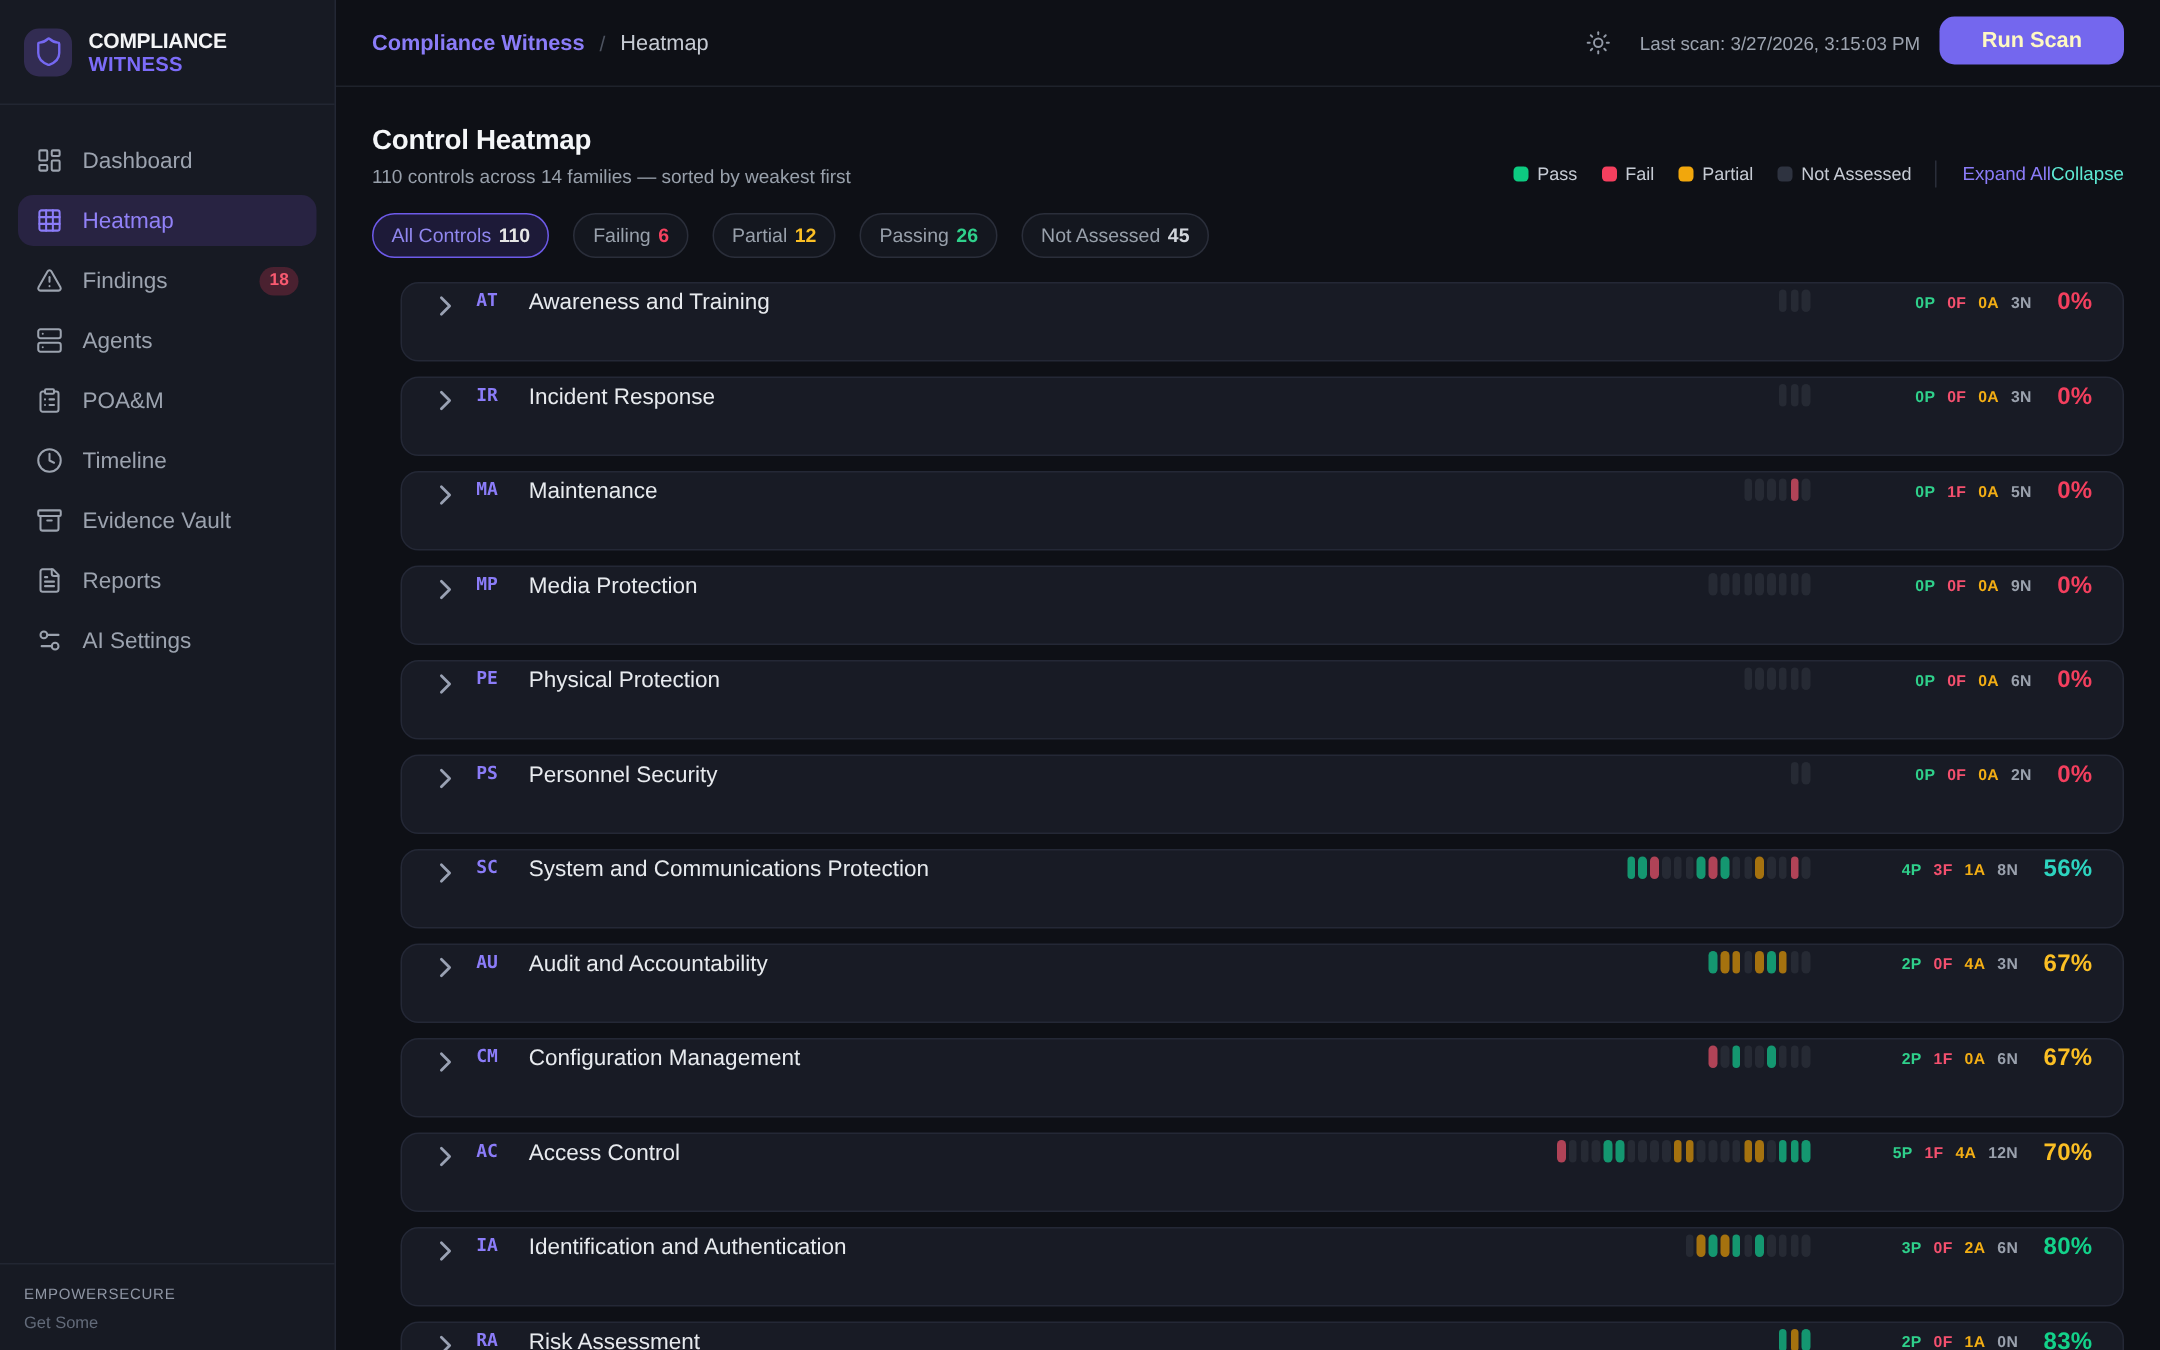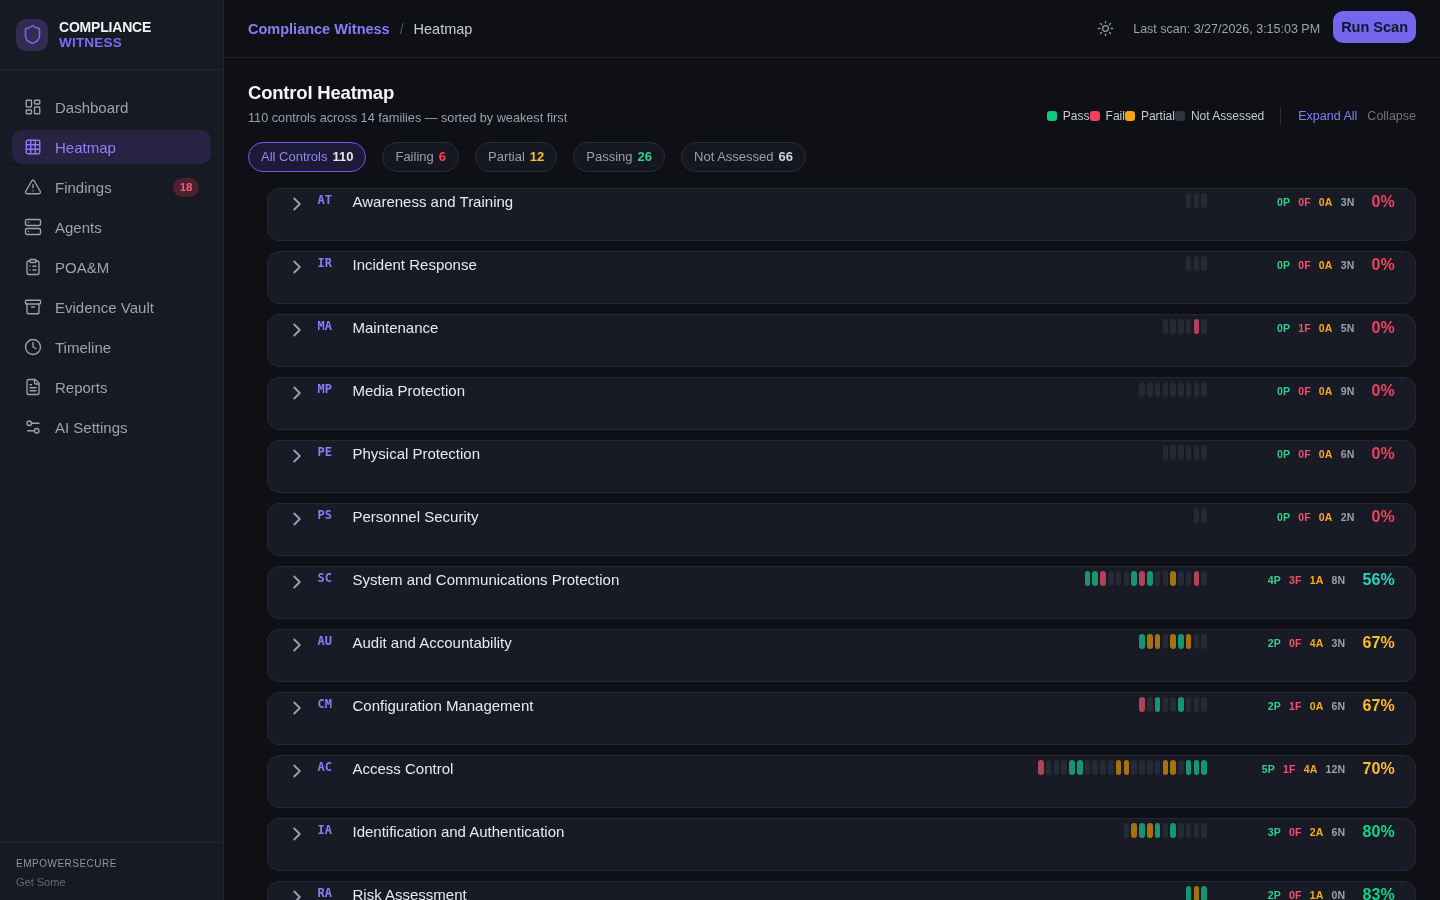--- a/index.html
+++ b/index.html
@@ -54,37 +54,37 @@
     display: flex; align-items: center; padding: 0 24px;
   }
   .crumb-root { font-size: 14.5px; font-weight: 700; color: #8b7cf8; }
   .crumb-sep { font-size: 14px; color: #4d5360; margin: 0 10px; }
   .crumb-current { font-size: 14.5px; color: #c6cbd3; }
   .topbar-right { margin-left: auto; display: flex; align-items: center; }
   .theme-toggle { width: 17px; height: 17px; display: flex; cursor: pointer; }
   .theme-toggle svg { width: 17px; height: 17px; stroke: #939aa7; }
   .last-scan { font-size: 12.5px; color: #9ca3af; margin-left: 19px; }
   .run-scan {
-    margin-left: 13px; height: 32px; padding: 0 8px; border: none; border-radius: 10px;
-    background: #7467ee; color: #0f172a; font-size: 14.5px; font-weight: 600; position: relative; top: -2px;
+    margin-left: 13px; height: 32px; padding: 0 28px; border: none; border-radius: 10px;
+    background: #7467ee; color: #fef9c3; font-size: 14.5px; font-weight: 600; position: relative; top: -2px;
     font-family: inherit; cursor: pointer;
   }
 
   
   .content { padding: 24px 24px 0; }
   .header-row { display: flex; align-items: flex-end; }
   .page-title { font-size: 18.5px; font-weight: 700; color: #f4f6f8; letter-spacing: -0.2px; }
   .page-subtitle { margin-top: 7px; font-size: 12.7px; color: #98a0ab; }
   .header-right { margin-left: auto; display: flex; align-items: center; margin-top: 14px; }
-  .legend-item { display: flex; align-items: center; gap: 6px; margin-left: 0; font-size: 12px; color: #c6cbd4; }
+  .legend-item { display: flex; align-items: center; gap: 6px; margin-left: 16px; font-size: 12px; color: #c6cbd4; }
   .legend-item:first-child { margin-left: 0; }
   .legend-dot { width: 10px; height: 10px; border-radius: 3px; }
   .legend-divider { width: 1px; height: 18px; background: #2a2e3a; margin: 0 17px 0 16px; }
   .expand-all { color: #8b7cf8; font-size: 12.5px; cursor: pointer; }
-  .collapse { color: #737373; font-size: 12.5px; margin-left: 10px; cursor: pointer; }
+  .collapse { color: #5eead4; font-size: 12.5px; cursor: pointer; }
 
   .chips { display: flex; gap: 16px; margin-top: 16.5px; }
   .chip {
     height: 30px; border-radius: 999px; display: flex; align-items: center;
     padding: 0 12px; gap: 5px; font-size: 13px;
     background: #14171f; border: 1px solid #2a2e3a; color: #98a0ab; cursor: pointer;
   }
   .chip .chip-count { font-weight: 700; }
   .chip.active { background: #1d1a38; border-color: #6d5ae8; color: #9187ef; }
 
@@ -183,35 +183,35 @@
             <path d="M12 16h4"></path>
             <path d="M8 11h.01"></path>
             <path d="M8 16h.01"></path>
           </svg>
         </span>
         <span>POA&amp;M</span>
       </div>
       <div class="nav-item">
         <span style="display:flex">
           <svg viewBox="0 0 24 24" fill="none" stroke-width="1.8" stroke-linecap="round" stroke-linejoin="round">
+            <circle cx="12" cy="12" r="10"></circle>
+            <path d="M12 6v6l4 2"></path>
+          </svg>
+        </span>
+        <span>Timeline</span>
+      </div>
+      <div class="nav-item">
+        <span style="display:flex">
+          <svg viewBox="0 0 24 24" fill="none" stroke-width="1.8" stroke-linecap="round" stroke-linejoin="round">
             <rect x="2" y="3" width="20" height="5" rx="1"></rect>
             <path d="M4 8v11a2 2 0 0 0 2 2h12a2 2 0 0 0 2-2V8"></path>
             <path d="M10 12h4"></path>
           </svg>
         </span>
         <span>Evidence Vault</span>
-      </div>
-      <div class="nav-item">
-        <span style="display:flex">
-          <svg viewBox="0 0 24 24" fill="none" stroke-width="1.8" stroke-linecap="round" stroke-linejoin="round">
-            <circle cx="12" cy="12" r="10"></circle>
-            <path d="M12 6v6l4 2"></path>
-          </svg>
-        </span>
-        <span>Timeline</span>
       </div>
       <div class="nav-item">
         <span style="display:flex">
           <svg viewBox="0 0 24 24" fill="none" stroke-width="1.8" stroke-linecap="round" stroke-linejoin="round">
             <path d="M15 2H6a2 2 0 0 0-2 2v16a2 2 0 0 0 2 2h12a2 2 0 0 0 2-2V7Z"></path>
             <path d="M14 2v4a2 2 0 0 0 2 2h4"></path>
             <path d="M16 13H8"></path>
             <path d="M16 17H8"></path>
             <path d="M10 9H8"></path>
           </svg>
@@ -303,21 +303,21 @@
         <div class="chip">
           <span>Partial</span>
           <span class="chip-count" style="color:#fbbf24">12</span>
         </div>
         <div class="chip">
           <span>Passing</span>
           <span class="chip-count" style="color:#2fd08b">26</span>
         </div>
         <div class="chip">
           <span>Not Assessed</span>
-          <span class="chip-count" style="color:#d1d5db">66</span>
+          <span class="chip-count" style="color:#d1d5db">45</span>
         </div>
       </div>
 
     <div class="rows" id="rows">
         <div class="family-row">
           <span class="chev">
             <svg viewBox="0 0 24 24" fill="none" stroke-width="2" stroke-linecap="round" stroke-linejoin="round">
               <path d="m9 18 6-6-6-6"></path>
             </svg>
           </span>

